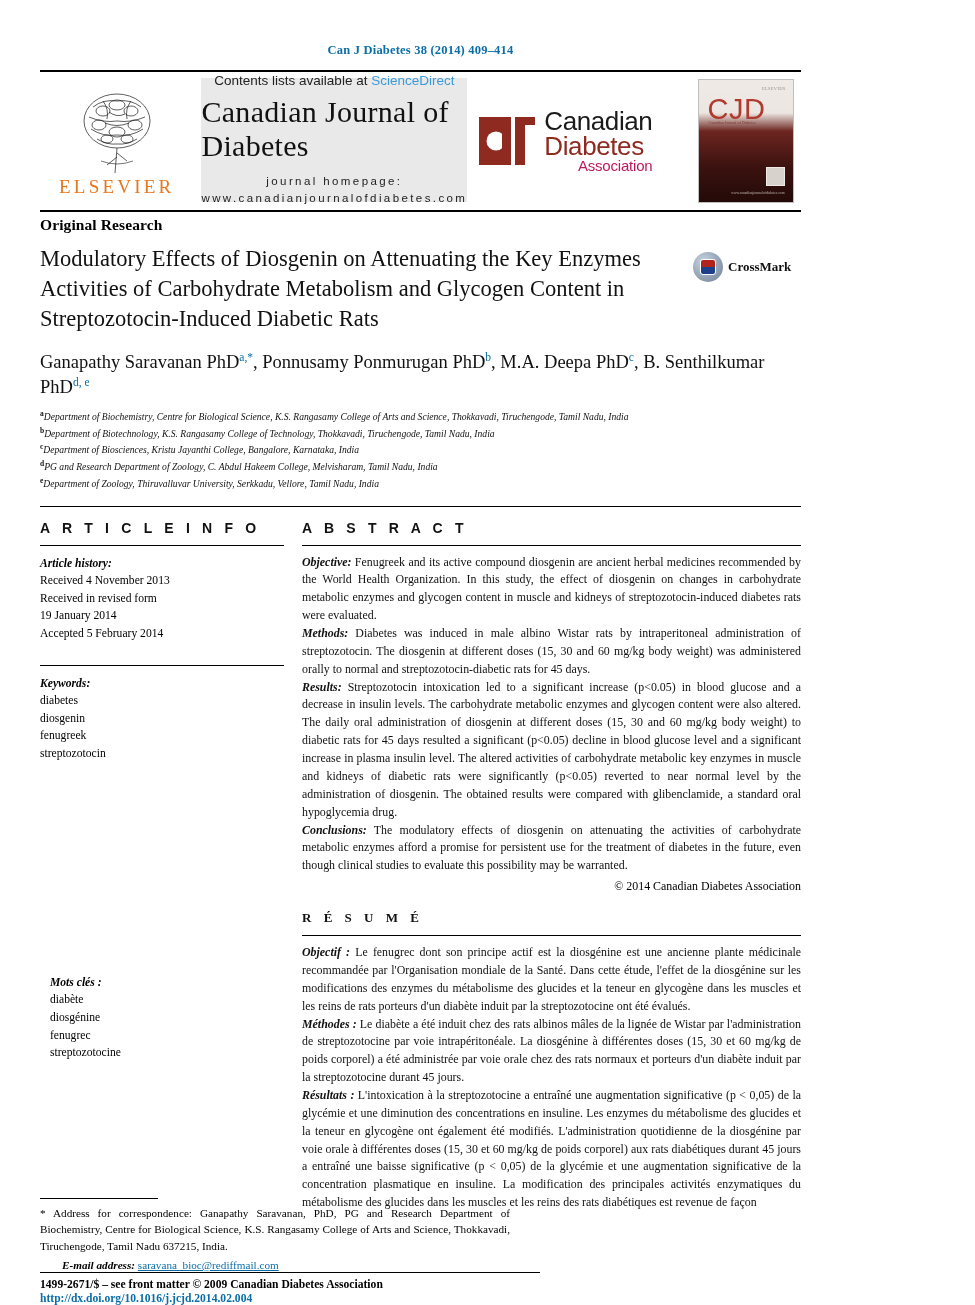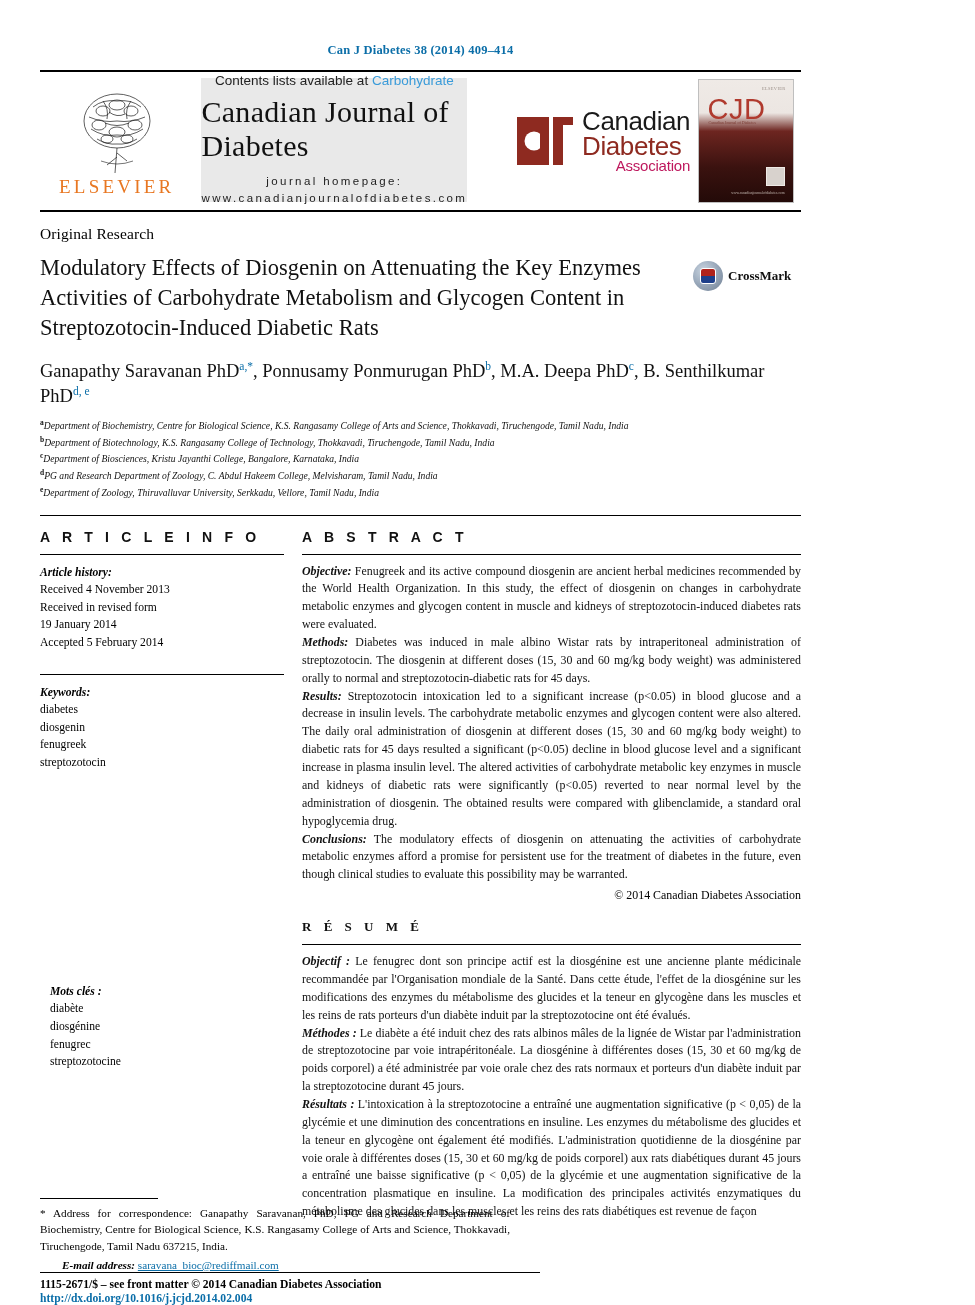--- a/index.html
+++ b/index.html
@@ -94,21 +94,21 @@
     font-size: 11.5px;
     color: #222;
     letter-spacing: 2.4px;
     line-height: 1.5;
     text-align: center;
   }
   .mast-logo {
     width: 215px;
     display: flex;
     align-items: center;
-    justify-content: flex-end;
+    justify-content: flex-start;
   }
   .cda-logo {
     display: flex;
     align-items: center;
   }
   .cda-mark {
     width: 60px;
     height: 60px;
     margin-right: 7px;
   }
@@ -179,23 +179,23 @@
   }
   .cover-url {
     position: absolute;
     bottom: 7px; right: 8px;
     font-size: 3.6px;
     color: #c3b7b1;
   }
 
   
   .art-type {
-    margin-top: 13px;
+    margin-top: 4px;
     font-size: 15.5px;
-    font-weight: normal;
+    font-weight: bold;
     letter-spacing: .1px;
   }
   .title-row {
     display: flex;
     align-items: flex-start;
     margin-top: 10px;
   }
   .art-title {
     flex: 1;
     font-size: 22.5px;
@@ -389,21 +389,21 @@
           <ellipse cx="44" cy="52" rx="6" ry="4"></ellipse>
           <ellipse cx="64" cy="52" rx="6" ry="4"></ellipse>
           <path d="M38 74 q16 6 32 0" stroke-width="0.6"></path>
         </g>
       </svg>
       <div class="els-word">ELSEVIER</div>
     </div>
 
     <div class="mast-center">
       <div class="mc-contents">
-        <span>Contents lists available at </span><span class="sd">Carbohydrate</span>
+        <span>Contents lists available at </span><span class="sd">ScienceDirect</span>
       </div>
       <div class="mc-title">Canadian Journal of Diabetes</div>
       <div class="mc-home">
         <div>journal homepage:</div>
         <div>www.canadianjournalofdiabetes.com</div>
       </div>
     </div>
 
     <div class="mast-logo">
       <div class="cda-logo">
@@ -515,17 +515,17 @@
     <div class="fn-rule"></div>
     <div class="fn-text">* Address for correspondence: Ganapathy Saravanan, PhD, PG and Research Department of Biochemistry, Centre for Biological Science, K.S. Rangasamy College of Arts and Science, Thokkavadi, Tiruchengode, Tamil Nadu 637215, India.</div>
     <div class="fn-email">
       <span class="lbl">E-mail address:</span>
       <span class="addr">saravana_bioc@rediffmail.com</span>
     </div>
   </div>
 
   <div class="issn-block">
     <div class="issn-rule"></div>
-    <div class="issn-line">1115-2671/$ – see front matter © 2014 Canadian Diabetes Association</div>
+    <div class="issn-line">1499-2671/$ – see front matter © 2009 Canadian Diabetes Association</div>
     <div class="doi-line">http://dx.doi.org/10.1016/j.jcjd.2014.02.004</div>
   </div>
 
 </div>
 
 </body></html>

